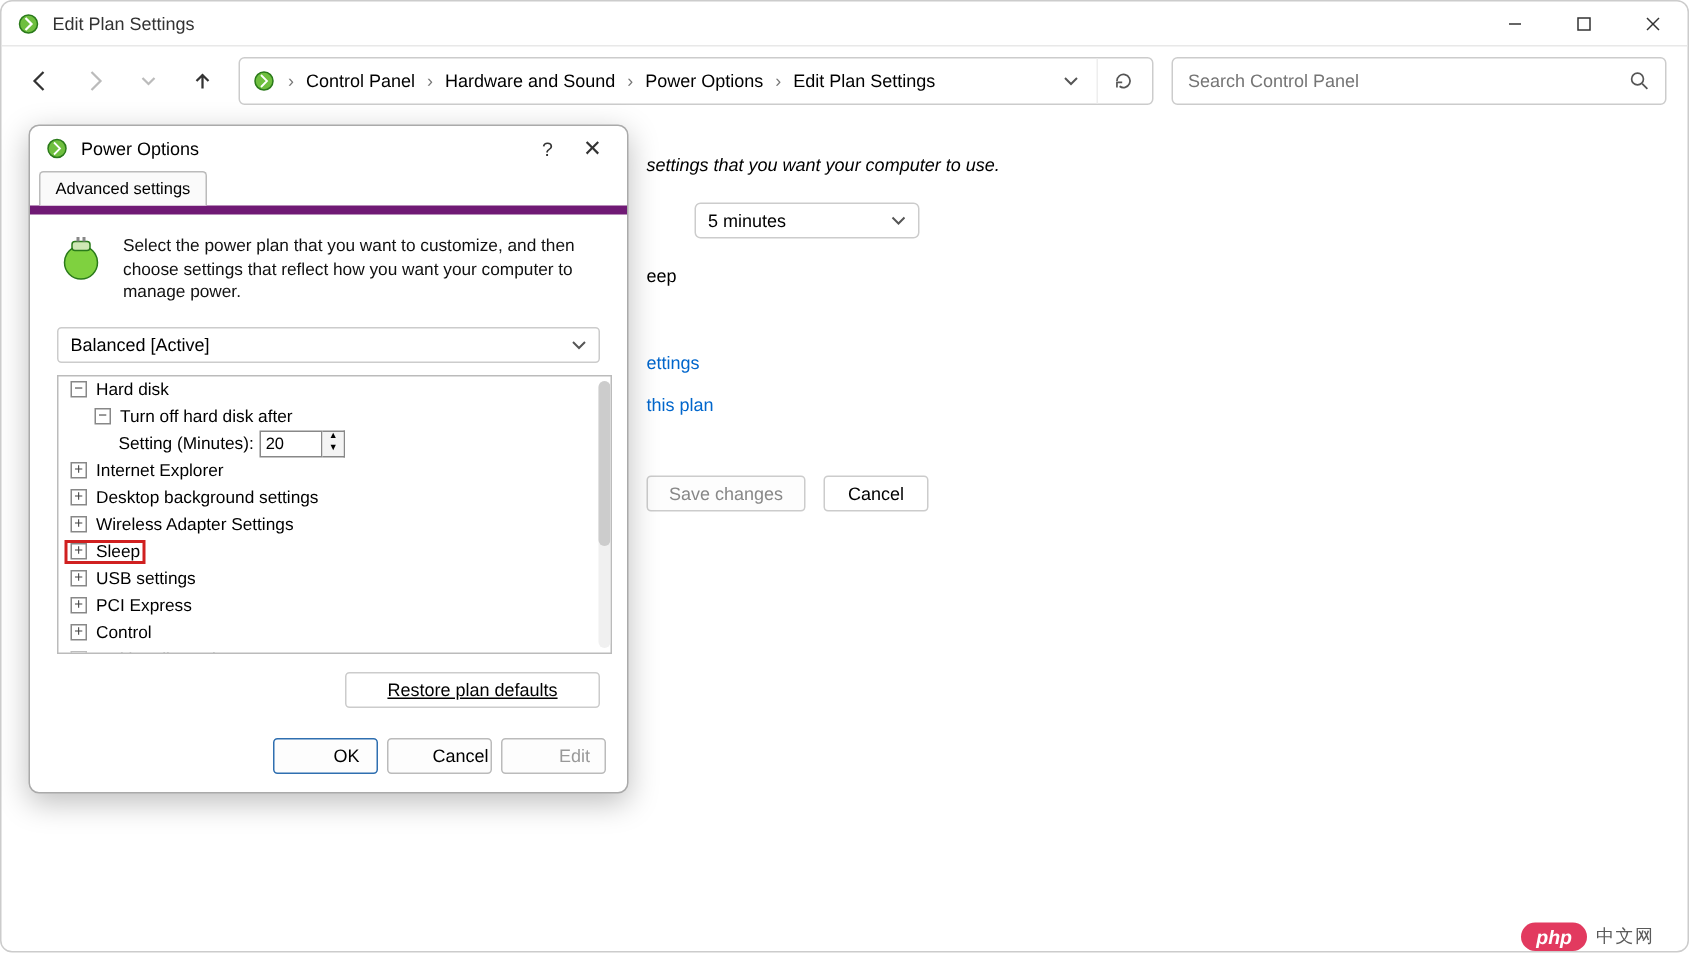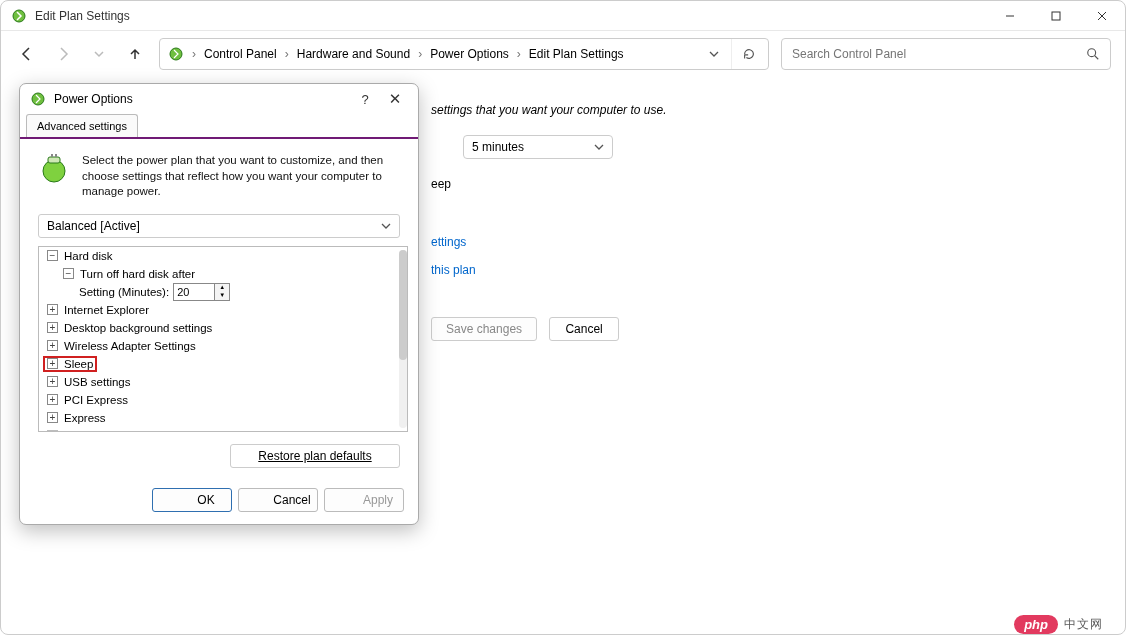--- a/index.html
+++ b/index.html
@@ -40,42 +40,42 @@
   .std-btn.disabled { color:#888; background:#fdfdfd; }
 
   
   .dialog { position:absolute; left:18px; top:82px; width:400px; background:#fff; border:1px solid #aaa; border-radius:7px; box-shadow:0 6px 20px rgba(0,0,0,0.25); }
   .dlg-title { height:30px; display:flex; align-items:center; padding:0 8px; font-size:12px; }
   .dlg-title .t-icon { width:16px; height:16px; margin:0 8px 0 2px;}
   .dlg-title .spacer { flex:1; }
   .dlg-help { width:30px; text-align:center; color:#333; font-size:13px; }
   .dlg-close { width:30px; text-align:center; color:#333; font-size:15px; }
   .tab { display:inline-block; padding:5px 10px; border:1px solid #bbb; background:#fafafa; border-bottom:none; font-size:11px; margin-left:6px; border-radius:3px 3px 0 0; }
-  .dlg-body { border-top:2px solid #701a75; padding:0 0 10px 0; }
+  .dlg-body { border-top:6px solid #701a75; padding:0 0 10px 0; }
   .desc-row { display:flex; gap:12px; padding:14px 18px 10px 18px; }
   .bulb-icon { width:32px; height:32px; flex-shrink:0; }
   .desc-text { font-size:11.5px; line-height:1.35; color:#111; }
   .plan-select { margin:4px 18px 8px 18px; height:24px; border:1px solid #ccc; border-radius:3px; display:flex; align-items:center; padding:0 8px; justify-content:space-between; font-size:12px; }
   .tree-box { margin:2px 10px 8px 18px; border:1px solid #bbb; height:186px; background:#fff; position:relative; overflow:hidden; }
   .tree-inner { position:absolute; inset:0 10px 0 0; overflow:hidden; }
   .tree-scroll { position:absolute; right:0; top:3px; bottom:3px; width:8px; background:#f0f0f0; border-radius:4px; }
   .tree-thumb { position:absolute; right:0; top:3px; width:8px; height:110px; background:#ccc; border-radius:4px; }
   .tree-row { display:flex; align-items:center; height:18px; font-size:11.5px; white-space:nowrap; }
   .exp { width:11px; height:11px; border:1px solid #888; font-size:10px; line-height:9px; text-align:center; margin-right:6px; color:#444; background:#fff; flex-shrink:0; }
   .ind1 { padding-left:8px; }
   .ind2 { padding-left:24px; }
   .ind3 { padding-left:40px; }
   .spin-wrap { display:inline-flex; align-items:center; margin-left:4px; }
   .spin-input { width:42px; height:18px; border:1px solid #888; font-size:11px; padding:4px 3px; }
   .spin-btns { display:flex; flex-direction:column; border:1px solid #888; border-left:none; }
   .spin-b { width:14px; height:8px; font-size:6px; line-height:6px; text-align:center; background:#f4f4f4; }
   .highlight { border:2px solid #d02020; padding:0 2px; }
   .dlg-row-btn { display:flex; justify-content:flex-end; padding:4px 18px;text-decoration:underline; }
   .dlg-actions { display:flex; justify-content:flex-end; gap:6px; padding:6px 14px 12px 14px; }
-  .dlg-btn { height:24px; width:80px; border:1px solid #bbb; border-radius:3px; background:#fdfdfd; font-size:12px; display:inline-flex; align-items:center; justify-content:center;padding-left:28px; }
+  .dlg-btn { height:24px; width:70px; border:1px solid #bbb; border-radius:3px; background:#fdfdfd; font-size:12px; display:inline-flex; align-items:center; justify-content:center;padding-left:28px; }
   .dlg-btn.primary { border:1px solid #2f6fb0; }
   .dlg-btn.muted { color:#999; }
 
   
   .wm { position:absolute; right:22px; bottom:0; display:flex; align-items:center; gap:6px; }
   .wm-pill { background:#e23a5f; color:#fff; font-weight:bold; font-style:italic; padding:2px 10px; border-radius:10px; font-size:13px; }
   .wm-txt { color:#5a5a5a; font-size:12px; letter-spacing:1px;}
 
   svg { display:block; }
 </style>
@@ -276,38 +276,38 @@
         <div class="tree-row ind1">
             <span class="exp">+</span>
             <span>USB settings</span>
           </div>
         <div class="tree-row ind1">
             <span class="exp">+</span>
             <span>PCI Express</span>
           </div>
         <div class="tree-row ind1">
             <span class="exp">+</span>
-            <span>Express</span>
+            <span>Control</span>
           </div>
         <div class="tree-row ind1" style="opacity:.55;">
             <span class="exp">+</span>
             <span>Multimedia settings</span>
           </div>
       </div>
       <div class="tree-scroll"></div>
       <div class="tree-thumb"></div>
     </div>
 
     <div class="dlg-row-btn">
       <span class="std-btn" style="width:170px;">Restore plan defaults</span>
     </div>
   </div>
   <div class="dlg-actions">
     <span class="dlg-btn primary">OK</span>
     <span class="dlg-btn">Cancel</span>
-    <span class="dlg-btn muted">Apply</span>
+    <span class="dlg-btn muted">Edit</span>
   </div>
 </div>
 
 <div class="wm">
   <span class="wm-pill">php</span>
   <span class="wm-txt">中文网</span>
 </div>
 
 </body></html>

